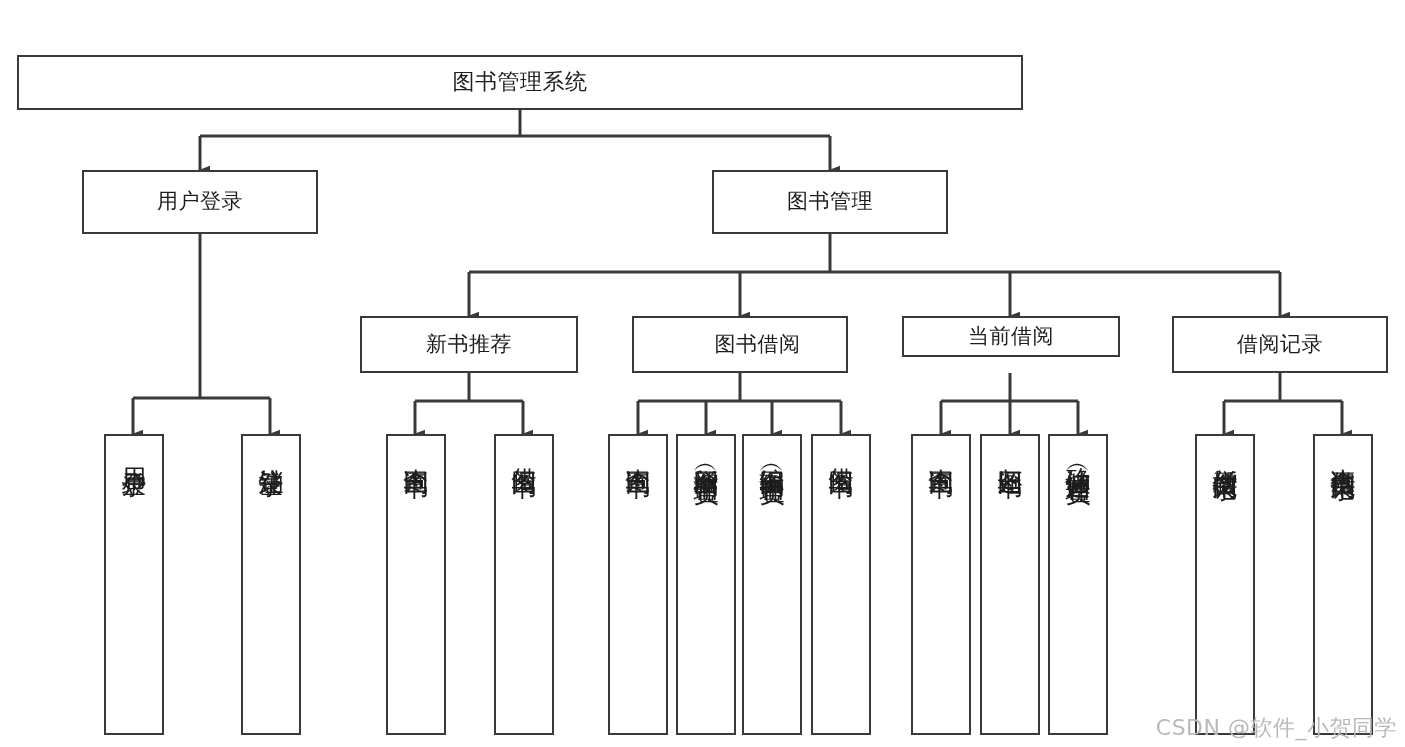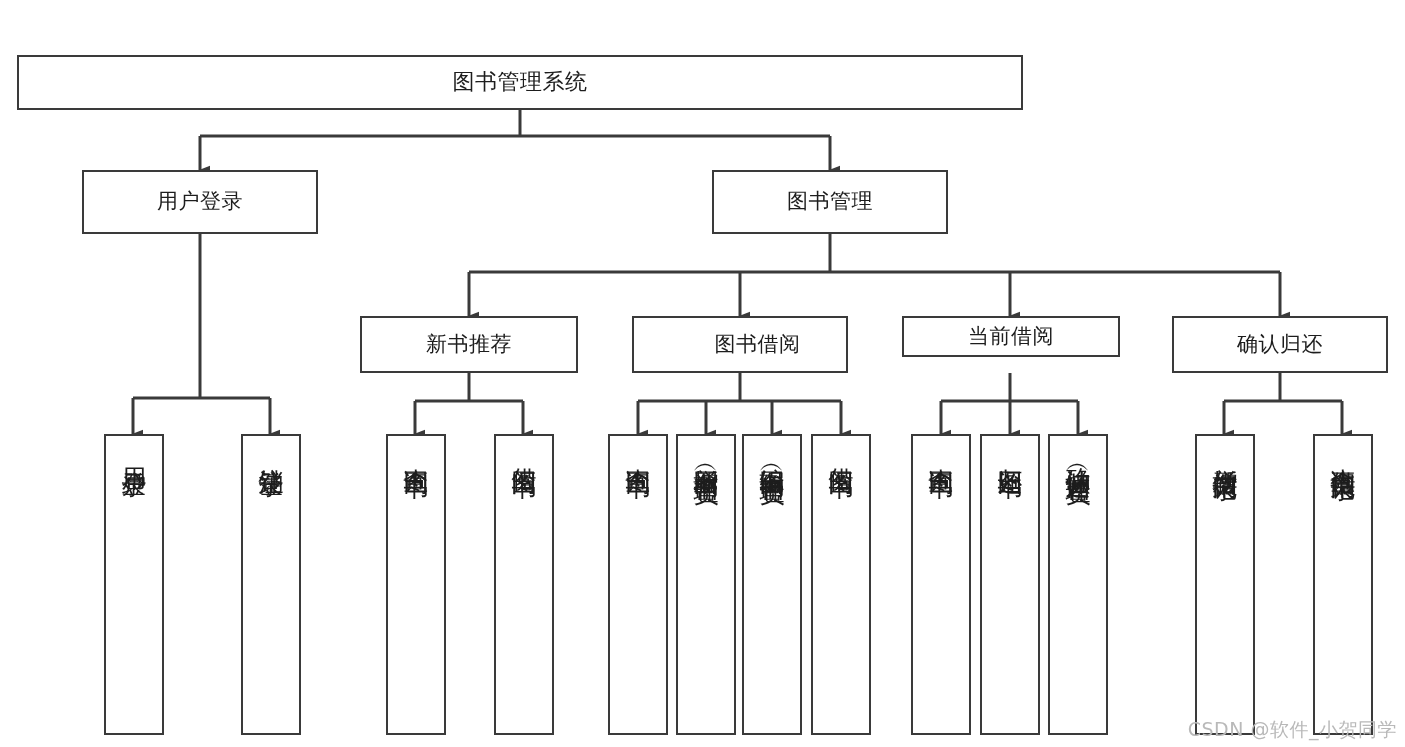--- a/index.html
+++ b/index.html
@@ -55,21 +55,21 @@
     font-size:25px;
     line-height:1.0;
     letter-spacing:2px;
     height:auto;
     max-height:100%;
   }
   .watermark{
     position:absolute;
     right:8px;
     bottom:4px;
-    font-size:19px;
+    font-size:22px;
     color:#b9b9b9;
     letter-spacing:0.5px;
     white-space:nowrap;
     user-select:none;
   }
 </style>
 </head>
 <body>
 
 <div id="canvas">
@@ -138,21 +138,21 @@
   <div class="node h" style="left:360px; top:316px; width:218px; height:57px;">
     <span class="label">新书推荐</span>
   </div>
   <div class="node h" style="left:632px; top:316px; width:216px; height:57px;padding-left:35px;">
     <span class="label">图书借阅</span>
   </div>
   <div class="node h" style="left:902px; top:316px; width:218px; height:41px;">
     <span class="label">当前借阅</span>
   </div>
   <div class="node h" style="left:1172px; top:316px; width:216px; height:57px;">
-    <span class="label">确认归还</span>
+    <span class="label">借阅记录</span>
   </div>
 
   <div class="node v" style="left:104px; top:434px; width:60px; height:301px;">
     <span class="label">用户登录</span>
   </div>
   <div class="node v" style="left:241px; top:434px; width:60px; height:301px;">
     <span class="label">注销登录</span>
   </div>
 
   <div class="node v" style="left:386px; top:434px; width:60px; height:301px;">

